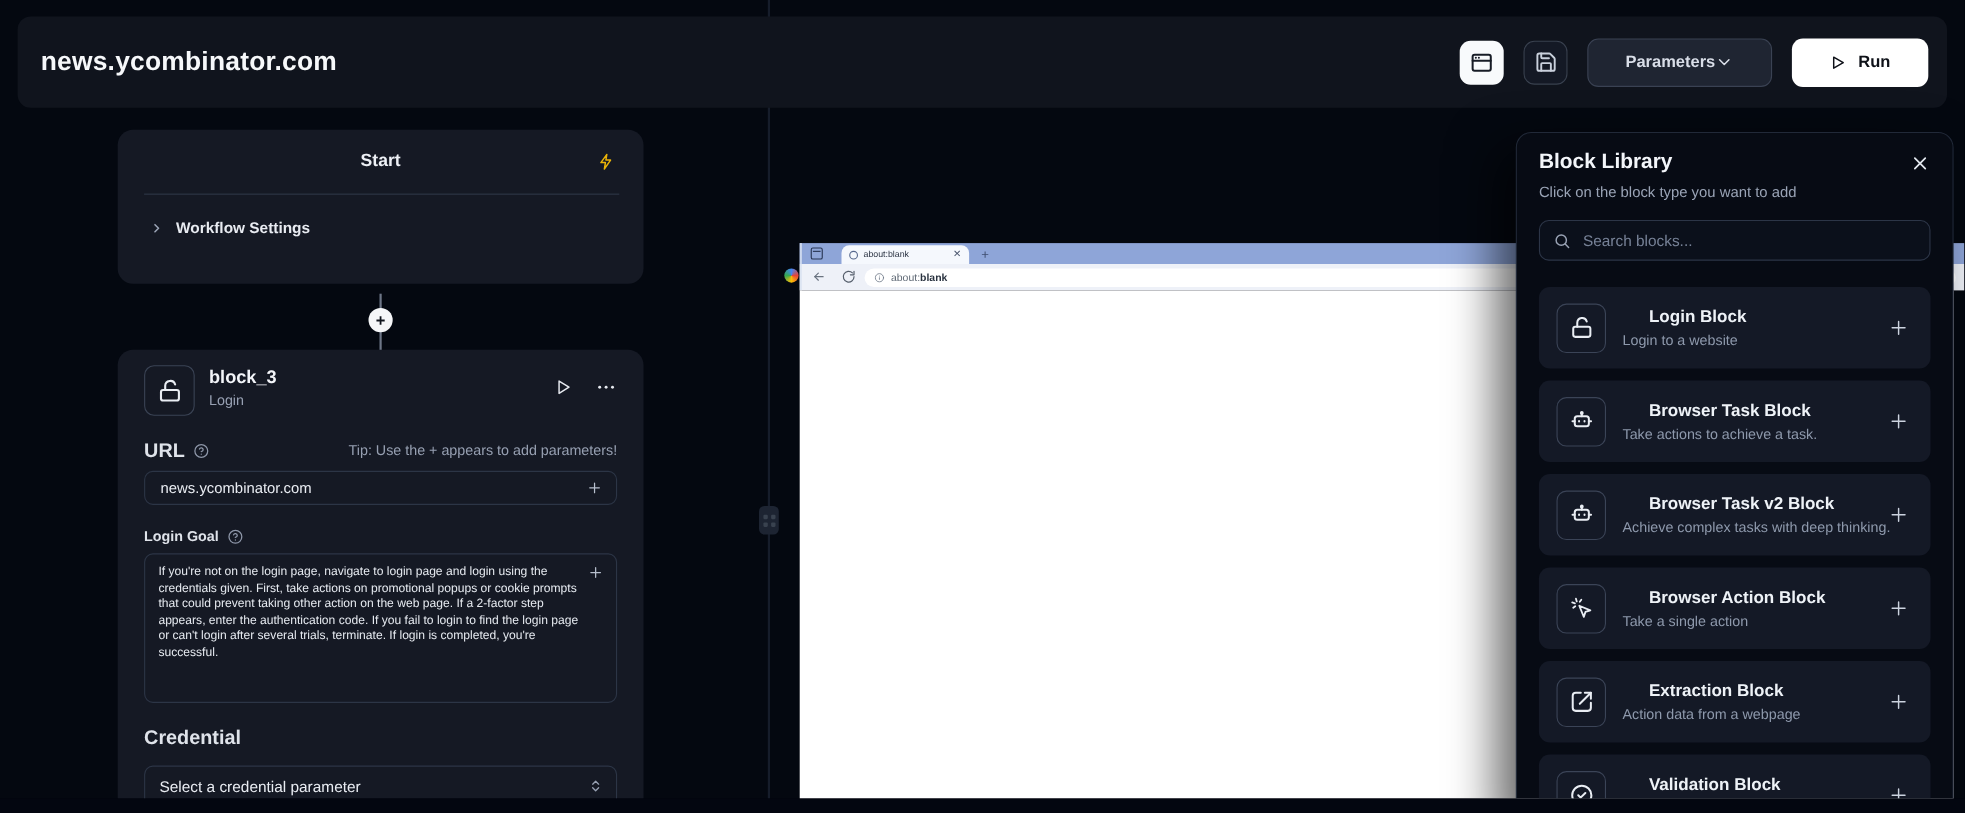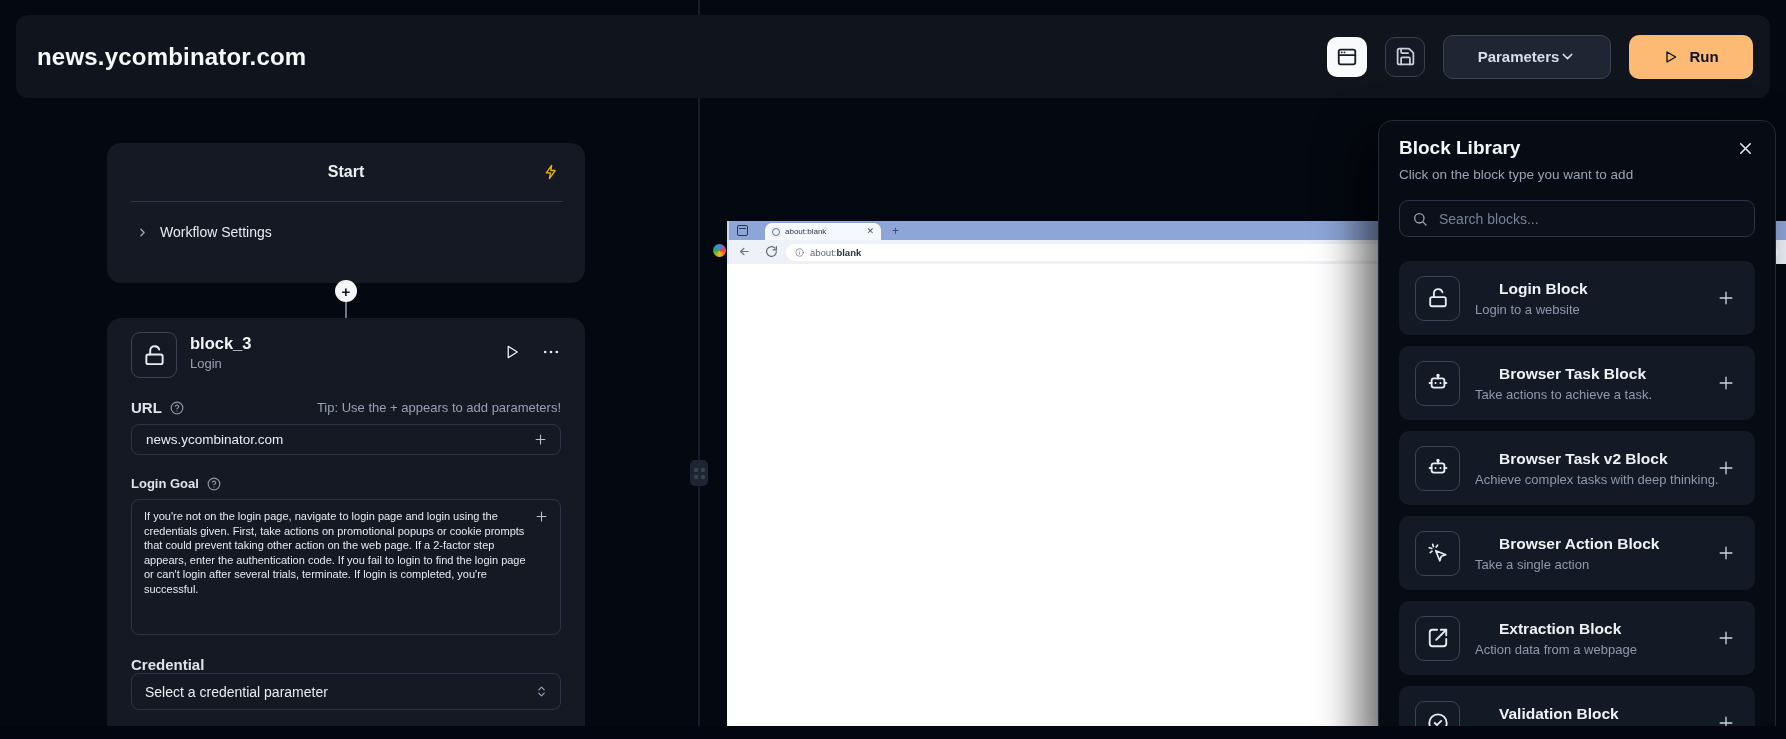--- a/index.html
+++ b/index.html
@@ -15,57 +15,57 @@
 
   
   #app-header{position:absolute;left:16px;top:15px;width:1754px;height:83px;background:#10141d;border-radius:12px;z-index:6;
     display:flex;align-items:center;padding:0 17px 0 21px;box-sizing:border-box;}
   #app-title{font-size:24px;font-weight:600;color:#f6f8fa;letter-spacing:.2px;}
   #header-actions{margin-left:auto;display:flex;align-items:center;gap:18px;}
   .icon-btn{width:40px;height:40px;border-radius:10px;display:flex;align-items:center;justify-content:center;box-sizing:border-box;cursor:pointer;}
   .icon-btn.active{background:#f8fafc;color:#171c26;}
   .icon-btn.ghost{background:#141925;border:1px solid #39414f;color:#c9d0dc;}
   #params-button{height:44px;min-width:168px;border-radius:10px;background:#1f2532;border:1px solid #3a4253;display:flex;align-items:center;justify-content:center;color:#d9dee8;font-size:15px;font-weight:600;cursor:pointer;box-sizing:border-box;padding:0 18px;}
-  #run-button{height:44px;min-width:124px;border-radius:10px;background:#fdba74;color:#0e1118;display:flex;align-items:center;justify-content:center;gap:10px;font-size:15px;font-weight:700;cursor:pointer;box-sizing:border-box;padding:0 2px;}
+  #run-button{height:44px;min-width:124px;border-radius:10px;background:#ffffff;color:#0e1118;display:flex;align-items:center;justify-content:center;gap:10px;font-size:15px;font-weight:700;cursor:pointer;box-sizing:border-box;padding:0 2px;}
 
   
   .wf-card{position:absolute;background:#151924;border-radius:14px;z-index:3;box-sizing:border-box;}
-  #start-card{left:107px;top:143px;width:478px;height:140px;}
+  #start-card{left:107px;top:118px;width:478px;height:140px;}
   #start-title-row{position:relative;height:58px;display:flex;align-items:center;justify-content:center;}
   #start-title{font-size:16px;font-weight:600;color:#edf0f5;}
   #start-bolt{position:absolute;right:26px;top:21px;color:#eab308;}
   #start-divider{margin:0 22px 0 24px;border-top:1px solid #2e3748;}
   #workflow-settings-row{display:flex;align-items:center;gap:11px;margin:22px 0 0 29px;cursor:pointer;}
-  #workflow-settings-label{font-size:14px;font-weight:400;color:#e8ebf1;}
+  #workflow-settings-label{font-size:14px;font-weight:700;color:#e8ebf1;}
   .chev-right{color:#9aa3b5;}
 
   #connector-line{position:absolute;left:345px;top:267px;width:2px;height:52px;background:#6d7687;z-index:2;}
   #connector-plus{position:absolute;left:335px;top:280px;width:22px;height:22px;border-radius:50%;background:#f5f6f8;color:#10141d;z-index:4;
     display:flex;align-items:center;justify-content:center;font-size:15px;font-weight:700;cursor:pointer;}
 
   #login-card{left:107px;top:318px;width:478px;height:432px;padding:14px 24px 0 24px;}
   #login-card-header{display:flex;align-items:flex-start;}
   #lock-box{width:44px;height:44px;border:1px solid #3a4354;border-radius:9px;display:flex;align-items:center;justify-content:center;color:#e9edf3;flex:none;}
   #login-card-titles{margin-left:13px;padding-top:2px;}
   #block-name{font-size:16.5px;font-weight:700;color:#f3f5f9;}
   #block-type{font-size:13px;color:#97a0b2;margin-top:3px;}
   #login-card-actions{margin-left:auto;display:flex;align-items:center;gap:20px;padding-top:10px;color:#e6e9ef;}
   #login-card-actions .icon-btn2{cursor:pointer;display:flex;align-items:center;justify-content:center;}
 
   .field-label-row{display:flex;align-items:center;gap:8px;margin-top:21px;}
-  .field-label{font-size:15px;font-weight:700;color:#dfe3ea;}
+  .field-label{font-size:18px;font-weight:700;color:#dfe3ea;}
   .help-icon{color:#8d96a8;}
   .tip-text{margin-left:auto;font-size:13px;color:#97a0b2;font-weight:400;}
   .text-input{margin-top:8px;height:31px;border:1px solid #2c3546;border-radius:8px;display:flex;align-items:center;padding:0 12px;box-sizing:border-box;}
   .text-input input{flex:1;background:transparent;border:none;outline:none;color:#e9ecf2;font-size:13.5px;font-family:"Liberation Sans",sans-serif;}
   .plus-mini{color:#b8c0ce;flex:none;cursor:pointer;display:flex;}
   .goal-box{position:relative;margin-top:8px;height:136px;border:1px solid #2c3546;border-radius:8px;box-sizing:border-box;padding:9px 34px 9px 12px;}
   .goal-text{font-size:11px;line-height:14.6px;color:#e6eaf0;white-space:pre-wrap;}
   .goal-plus{position:absolute;top:9px;right:11px;}
-  .select-box{margin-top:0;height:37px;border:1px solid #2c3546;border-radius:8px;display:flex;align-items:center;padding:0 12px 0 13px;box-sizing:border-box;cursor:pointer;}
+  .select-box{margin-top:15px;height:37px;border:1px solid #2c3546;border-radius:8px;display:flex;align-items:center;padding:0 12px 0 13px;box-sizing:border-box;cursor:pointer;}
   .select-value{flex:1;font-size:14px;color:#e9ecf2;}
   .select-chev{color:#98a1b3;display:flex;}
   .card-divider{margin-top:17px;border-top:1px solid #2c3546;}
 
   
   #browser-preview{position:absolute;left:727px;top:221px;z-index:2;}
   #tab-strip{position:absolute;left:0;top:0;width:1059px;height:19px;background:#8ea5d8;border-left:2px solid #ccd8ee;box-sizing:border-box;display:flex;align-items:flex-end;}
   #tab-search-icon{position:absolute;left:8px;top:4px;width:11px;height:11px;border:1.4px solid #273452;border-radius:2px;box-sizing:border-box;}
   #tab-search-icon:after{content:"";display:block;margin:2px auto 0;width:7px;height:1.4px;background:#273452;}
   #browser-tab{position:absolute;left:36px;top:2px;width:116px;height:17px;background:#f5f8fd;border-radius:7px 7px 0 0;display:flex;align-items:center;padding:0 7px;box-sizing:border-box;gap:5px;}

